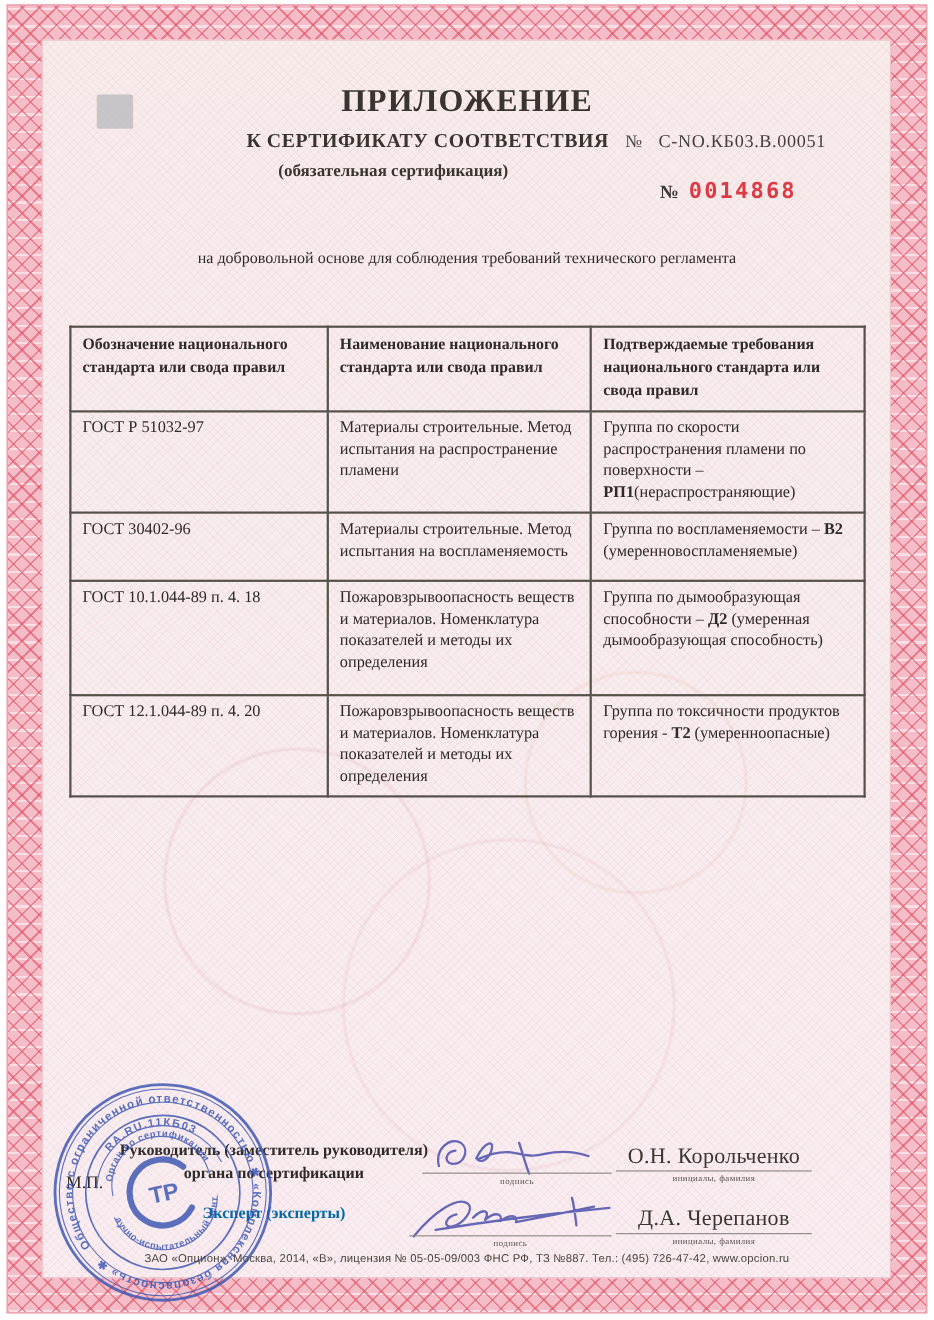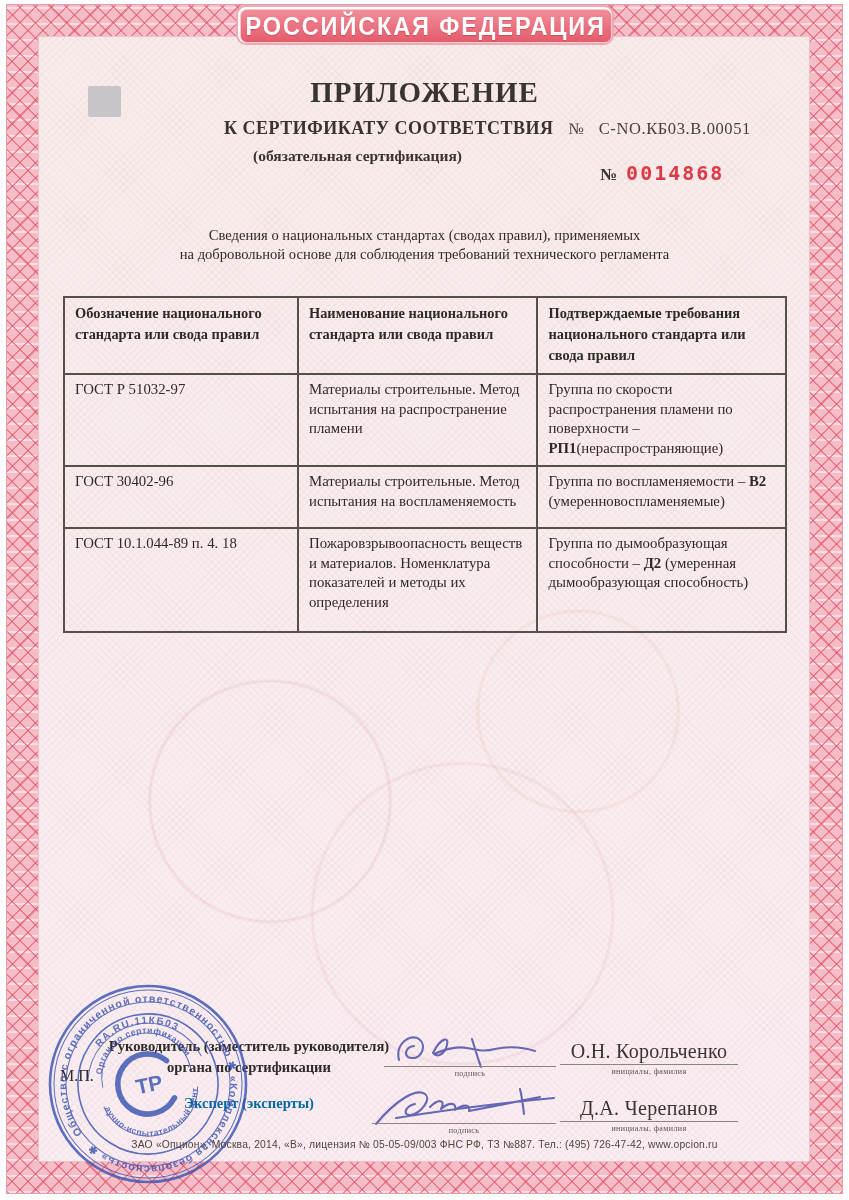--- a/index.html
+++ b/index.html
@@ -85,43 +85,37 @@
     font-family:"Liberation Sans",sans-serif;font-size:10.3px;color:#4b463f;letter-spacing:.2px;}
 </style>
 </head>
 <body>
 
 <div class="page">
   <div class="guilloche"></div>
   <div class="inner"></div>
   <div class="scan-artifact"></div>
 
-  <div class="banner">
-    <div class="banner-fill">
-      <span class="banner-text">РОССИЙСКАЯ ФЕДЕРАЦИЯ</span>
-    </div>
-  </div>
 
   <div class="doc-title">ПРИЛОЖЕНИЕ</div>
 
   <div class="cert-line">
     <span class="subtitle">К СЕРТИФИКАТУ СООТВЕТСТВИЯ</span>
     <span class="no-sign">№</span>
     <span class="cert-no">C-NO.КБ03.В.00051</span>
   </div>
 
   <div class="cert-type">(обязательная сертификация)</div>
 
   <div class="blank-no">
     <span class="no-sign">№</span>
     <span class="digits">0014868</span>
   </div>
 
   <div class="intro">
-    <div>Сведения о национальных стандартах (сводах правил), применяемых</div>
     <div>на добровольной основе для соблюдения требований технического регламента</div>
   </div>
 
   <table class="std">
     <colgroup>
         <col class="c1">
         <col class="c2">
         <col class="c3">
       </colgroup>
     <tbody>
@@ -137,20 +131,25 @@
     </tr>
     <tr class="r2">
       <td>ГОСТ 30402-96</td>
       <td>Материалы строительные. Метод испытания на воспламеняемость</td>
       <td><span>Группа по воспламеняемости – </span><span class="b">В2</span><span> (умеренновоспламеняемые)</span></td>
     </tr>
     <tr class="r3">
       <td>ГОСТ 10.1.044-89 п. 4. 18</td>
       <td>Пожаровзрывоопасность веществ и материалов. Номенклатура показателей и методы их определения</td>
       <td><span>Группа по дымообразующая способности – </span><span class="b">Д2</span><span> (умеренная дымообразующая способность)</span></td>
+    </tr>
+    <tr class="r4">
+      <td>ГОСТ 12.1.044-89 п. 4. 20</td>
+      <td>Пожаровзрывоопасность веществ и материалов. Номенклатура показателей и методы их определения</td>
+      <td><span>Группа по токсичности продуктов горения - </span><span class="b">Т2</span><span> (умеренноопасные)</span></td>
     </tr>
   </tbody>
     </table>
 
   <div class="mp">М.П.</div>
 
   <div class="role-head">
     <div>Руководитель (заместитель руководителя)</div>
     <div>органа по сертификации</div>
   </div>

